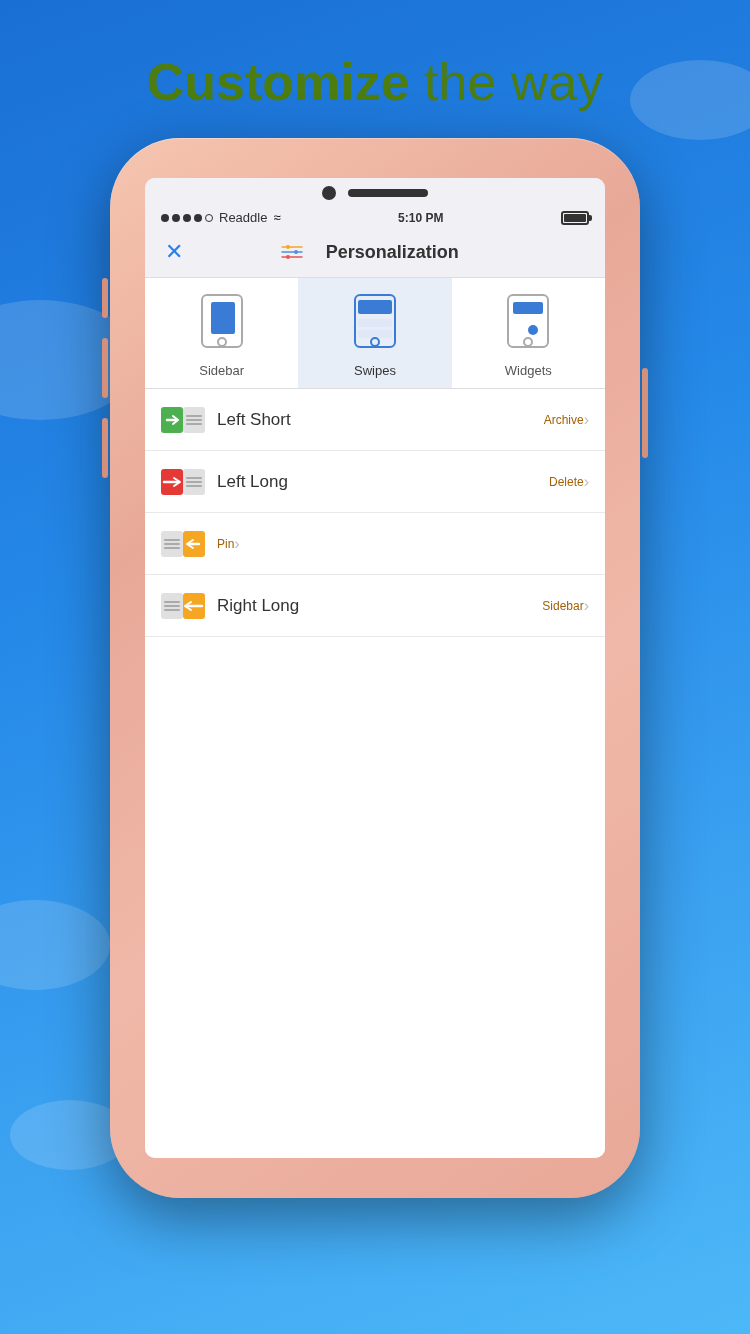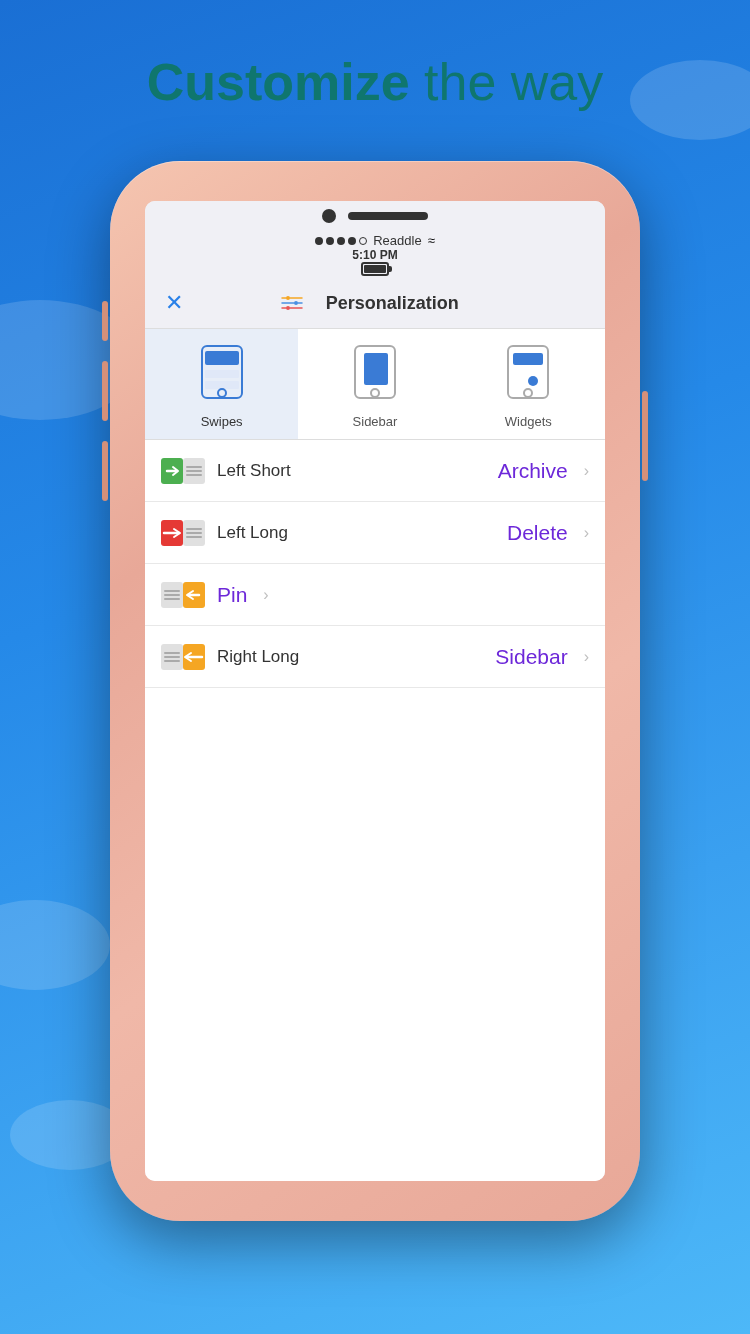--- a/index.html
+++ b/index.html
@@ -28,23 +28,23 @@
       border-radius: 50%;
     }
     .cloud1 { width: 200px; height: 120px; top: 300px; left: -60px; }
     .cloud2 { width: 150px; height: 90px; top: 900px; left: -40px; }
     .cloud3 { width: 120px; height: 70px; top: 1100px; left: 10px; }
     .cloud4 { width: 140px; height: 80px; top: 60px; right: -20px; }
 
     
     .header-text {
       text-align: center;
-      color: #0f766e;
+      color: #4d7c0f;
       margin-top: 50px;
-      margin-bottom: 46px;
+      margin-bottom: 23px;
       z-index: 2;
       line-height: 1.25;
     }
     .header-text .bold-part {
       font-weight: 800;
       font-size: 52px;
     }
     .header-text .light-part {
       font-weight: 300;
       font-size: 52px;
@@ -139,21 +139,20 @@
 
     
     .status-bar {
       display: flex;
       justify-content: space-between;
       align-items: center;
       padding: 6px 16px;
       background: #f0f0f5;
       font-size: 14px;
       font-weight: 500;
-      flex-direction: column;
     }
     .status-left {
       display: flex;
       align-items: center;
       gap: 6px;
     }
     .signal-dots {
       display: flex;
       gap: 3px;
       align-items: center;
@@ -267,23 +266,23 @@
       margin-right: 12px;
       flex-shrink: 0;
     }
     .setting-label {
       font-size: 17px;
       font-weight: 500;
       color: #333;
       flex: 1;
     }
     .setting-value {
-      font-size: 21px;
-      color: #6d28d9;
-      margin-right: 16px;
+      font-size: 12px;
+      color: #a16207;
+      margin-right: 0;
     }
     .chevron {
       color: #c0c0c0;
       font-size: 16px;
       font-weight: 300;
     }
   </style>
 </head>
 <body>
 
@@ -352,40 +351,40 @@
             <line x1="2" y1="17" x2="6" y2="17" stroke="#e85454" stroke-width="1.5" stroke-linecap="round"></line>
             <line x1="10" y1="17" x2="22" y2="17" stroke="#e85454" stroke-width="1.5" stroke-linecap="round"></line>
           </svg>
           <span class="nav-title">Personalization</span>
         </div>
         <div class="nav-right"></div>
       </div>
 
       <div class="tab-selector">
 
-        <div class="tab-item active">
-          <svg class="phone-icon-svg" viewBox="0 0 50 65">
-            <rect x="5" y="3" width="40" height="52" rx="5" fill="none" stroke="#3a7bd5" stroke-width="2"></rect>
-
-            <rect x="8" y="8" width="34" height="14" rx="2" fill="#3a7bd5"></rect>
-
-            <rect x="8" y="27" width="34" height="8" rx="1" fill="#e0e8f8"></rect>
-            <rect x="8" y="38" width="34" height="8" rx="1" fill="#e0e8f8"></rect>
-            <circle cx="25" cy="50" r="4" fill="none" stroke="#3a7bd5" stroke-width="2"></circle>
-          </svg>
-          <span class="tab-label">Swipes</span>
-        </div>
-
         <div class="tab-item">
           <svg class="phone-icon-svg" viewBox="0 0 50 65">
             <rect x="5" y="3" width="40" height="52" rx="5" fill="none" stroke="#aaa" stroke-width="2"></rect>
             <rect x="14" y="10" width="24" height="32" rx="2" fill="#3a7bd5"></rect>
             <circle cx="25" cy="50" r="4" fill="none" stroke="#aaa" stroke-width="2"></circle>
           </svg>
           <span class="tab-label">Sidebar</span>
+        </div>
+
+        <div class="tab-item active">
+          <svg class="phone-icon-svg" viewBox="0 0 50 65">
+            <rect x="5" y="3" width="40" height="52" rx="5" fill="none" stroke="#3a7bd5" stroke-width="2"></rect>
+
+            <rect x="8" y="8" width="34" height="14" rx="2" fill="#3a7bd5"></rect>
+
+            <rect x="8" y="27" width="34" height="8" rx="1" fill="#e0e8f8"></rect>
+            <rect x="8" y="38" width="34" height="8" rx="1" fill="#e0e8f8"></rect>
+            <circle cx="25" cy="50" r="4" fill="none" stroke="#3a7bd5" stroke-width="2"></circle>
+          </svg>
+          <span class="tab-label">Swipes</span>
         </div>
 
         <div class="tab-item">
           <svg class="phone-icon-svg" viewBox="0 0 50 65">
             <rect x="5" y="3" width="40" height="52" rx="5" fill="none" stroke="#aaa" stroke-width="2"></rect>
             <rect x="10" y="10" width="30" height="12" rx="2" fill="#3a7bd5"></rect>
             <circle cx="30" cy="38" r="5" fill="#3a7bd5"></circle>
             <circle cx="25" cy="50" r="4" fill="none" stroke="#aaa" stroke-width="2"></circle>
           </svg>
           <span class="tab-label">Widgets</span>

